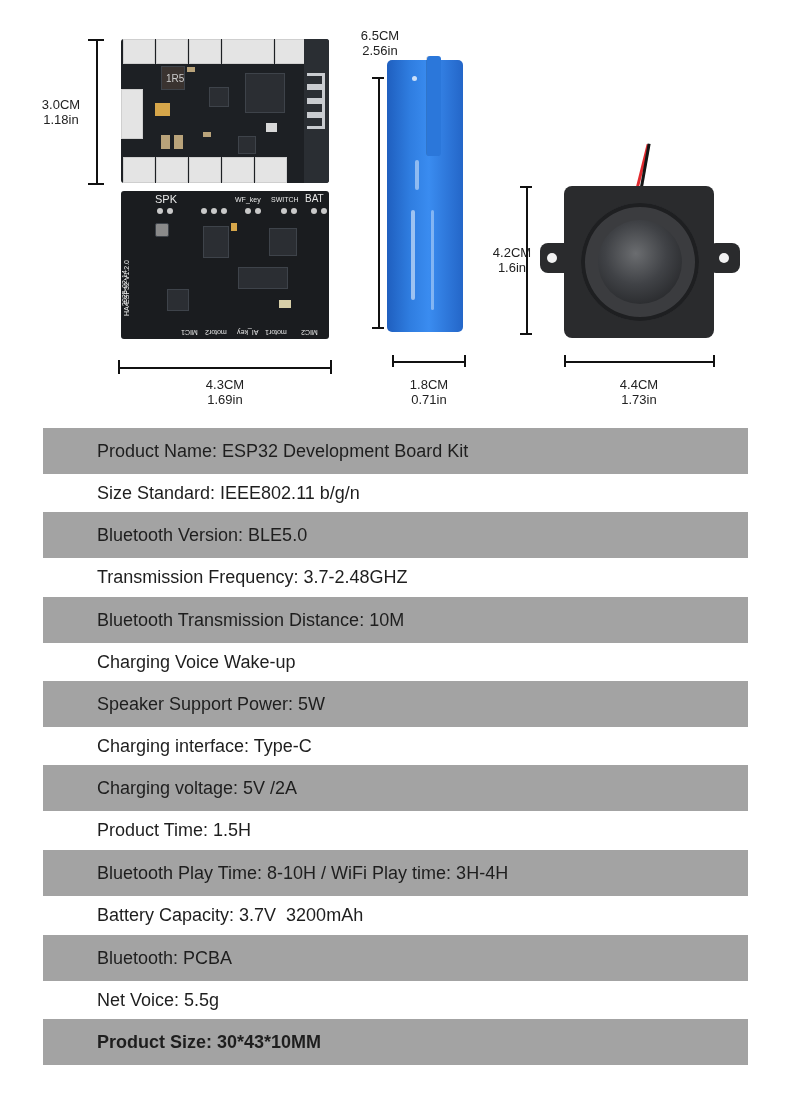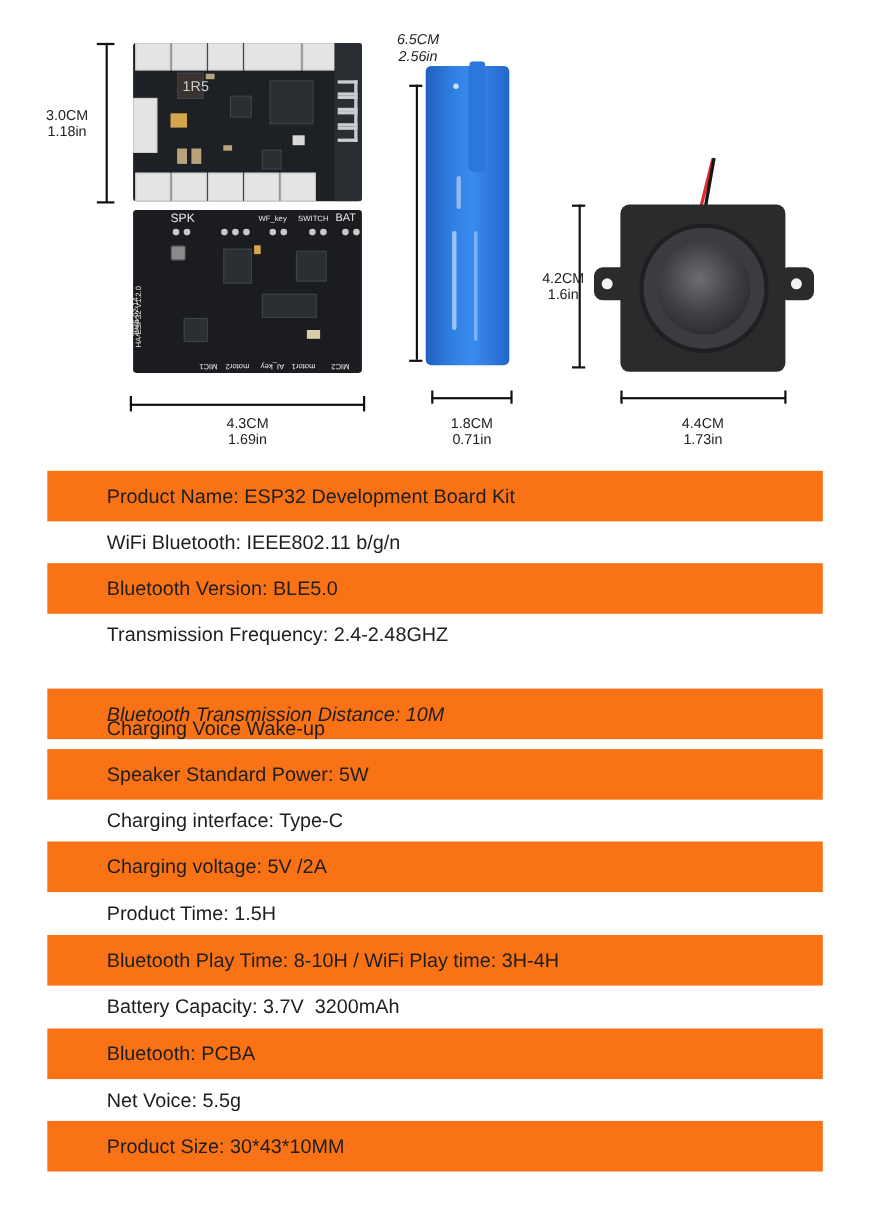--- a/index.html
+++ b/index.html
@@ -10,42 +10,42 @@
   .hline { position:absolute; height:1.5px; background:#111; }
 
   
   .pcb { position:absolute; background:#1d2024; border-radius:3px; overflow:hidden; }
   .conn { position:absolute; background:#e4e4e4; border:1px solid #cfcfcf; box-sizing:border-box; }
   .chip { position:absolute; background:#2b2e33; border:1px solid #3e434a; box-sizing:border-box; }
   .chip.dark { background:#15171a; }
   .smd { position:absolute; background:#b9a37a; }
   .smd.gold { background:#d6a64a; }
   .ant { position:absolute; border:3px solid #c9ccd0; border-left:none; box-sizing:border-box; }
-  .pcb-text { position:absolute; color:#e9e9e9; font-size:13px; line-height:10px; white-space:nowrap; font-family:"Liberation Sans", sans-serif; }
+  .pcb-text { position:absolute; color:#e9e9e9; font-size:10px; line-height:10px; white-space:nowrap; font-family:"Liberation Sans", sans-serif; }
   .pin { position:absolute; width:6px; height:6px; border-radius:50%; background:#c9c9c9; }
 
   
   .battery { position:absolute; left:387px; top:60px; width:76px; height:272px;
              background:linear-gradient(90deg,#1f5fbf 0%,#2f7de0 30%,#3a8cf0 55%,#2466c8 100%);
              border-radius:5px; }
   .battery .shine { position:absolute; background:rgba(255,255,255,0.75); border-radius:2px; }
 
   
   .spk-body { position:absolute; left:564px; top:186px; width:150px; height:152px; background:#2a2b2d; border-radius:8px; }
   .spk-ear { position:absolute; width:32px; height:30px; background:#2a2b2d; border-radius:8px; }
   .spk-hole { position:absolute; width:10px; height:10px; border-radius:50%; background:#f2f2f2; }
   .spk-ring { position:absolute; left:581px; top:203px; width:118px; height:118px; border-radius:50%;
               background:#3b3c3f; box-shadow:inset 0 0 0 4px #1e1f21; }
   .spk-cone { position:absolute; left:598px; top:220px; width:84px; height:84px; border-radius:50%;
               background:radial-gradient(circle at 45% 40%, #6b6d70 0%, #404246 45%, #1b1c1e 100%); }
   .wire { position:absolute; width:3px; transform-origin:bottom center; }
 
   
   .spec-row { position:absolute; left:43px; width:705px; height:46px; box-sizing:border-box; }
-  .spec-row.shade { background:#f97316; }
+  .spec-row.shade { background:#a3a3a3; }
   .spec-text { position:absolute; left:54px; top:0; line-height:46px; font-size:18px; color:#1e1e1e; white-space:nowrap; }
 </style>
 </head>
 <body>
 
 <div>
 
   <div class="vline" style="left:96px; top:39px; height:145px;"></div>
   <div class="hline" style="left:88px; top:39px; width:16px;"></div>
   <div class="hline" style="left:88px; top:183px; width:16px;"></div>
@@ -123,21 +123,21 @@
   </div>
 
   <div class="hline" style="left:118px; top:367px; width:213px;"></div>
   <div class="vline" style="left:118px; top:360px; height:14px;"></div>
   <div class="vline" style="left:330px; top:360px; height:14px;"></div>
   <div class="dim-label" style="left:190px; top:377px; width:70px;">
     <div>4.3CM</div>
     <div>1.69in</div>
   </div>
 
-  <div class="dim-label" style="left:347px; top:28px; width:66px;font-style:italic;">
+  <div class="dim-label" style="left:347px; top:28px; width:66px;">
     <div>6.5CM</div>
     <div>2.56in</div>
   </div>
   <div class="vline" style="left:378px; top:77px; height:250px;"></div>
   <div class="hline" style="left:372px; top:77px; width:12px;"></div>
   <div class="hline" style="left:372px; top:327px; width:12px;"></div>
 
   <div class="battery">
     <div class="shine" style="left:25px; top:16px; width:5px; height:5px; border-radius:50%;"></div>
     <div class="shine" style="left:28px; top:100px; width:4px; height:30px; opacity:0.6;"></div>
@@ -179,36 +179,36 @@
     <div>4.4CM</div>
     <div>1.73in</div>
   </div>
 </div>
 
 <div id="spec-table">
   <div class="spec-row shade" style="top:428px;">
       <span class="spec-text">Product Name: ESP32 Development Board Kit</span>
     </div>
   <div class="spec-row" style="top:470px;">
-      <span class="spec-text">WiFi Bluetooth: IEEE802.11 b/g/n</span>
+      <span class="spec-text">Size Standard: IEEE802.11 b/g/n</span>
     </div>
   <div class="spec-row shade" style="top:512px;">
       <span class="spec-text">Bluetooth Version: BLE5.0</span>
     </div>
   <div class="spec-row" style="top:554px;">
-      <span class="spec-text">Transmission Frequency: 2.4-2.48GHZ</span>
-    </div>
-  <div class="spec-row shade" style="top:626px;font-style:italic;">
+      <span class="spec-text">Transmission Frequency: 3.7-2.48GHZ</span>
+    </div>
+  <div class="spec-row shade" style="top:597px;">
       <span class="spec-text">Bluetooth Transmission Distance: 10M</span>
     </div>
   <div class="spec-row" style="top:639px;">
       <span class="spec-text">Charging Voice Wake-up</span>
     </div>
   <div class="spec-row shade" style="top:681px;">
-      <span class="spec-text">Speaker Standard Power: 5W</span>
+      <span class="spec-text">Speaker Support Power: 5W</span>
     </div>
   <div class="spec-row" style="top:723px;text-align:right;">
       <span class="spec-text">Charging interface: Type-C</span>
     </div>
   <div class="spec-row shade" style="top:765px;">
       <span class="spec-text">Charging voltage: 5V /2A</span>
     </div>
   <div class="spec-row" style="top:807px;">
       <span class="spec-text">Product Time: 1.5H</span>
     </div>
@@ -217,16 +217,16 @@
     </div>
   <div class="spec-row" style="top:892px;">
       <span class="spec-text" style="white-space:pre;">Battery Capacity: 3.7V  3200mAh</span>
     </div>
   <div class="spec-row shade" style="top:935px;">
       <span class="spec-text">Bluetooth: PCBA</span>
     </div>
   <div class="spec-row" style="top:977px;">
       <span class="spec-text">Net Voice: 5.5g</span>
     </div>
-  <div class="spec-row shade" style="top:1019px;">
+  <div class="spec-row shade" style="top:1019px;font-weight:bold;">
       <span class="spec-text">Product Size: 30*43*10MM</span>
     </div>
 </div>
 
 </body></html>

